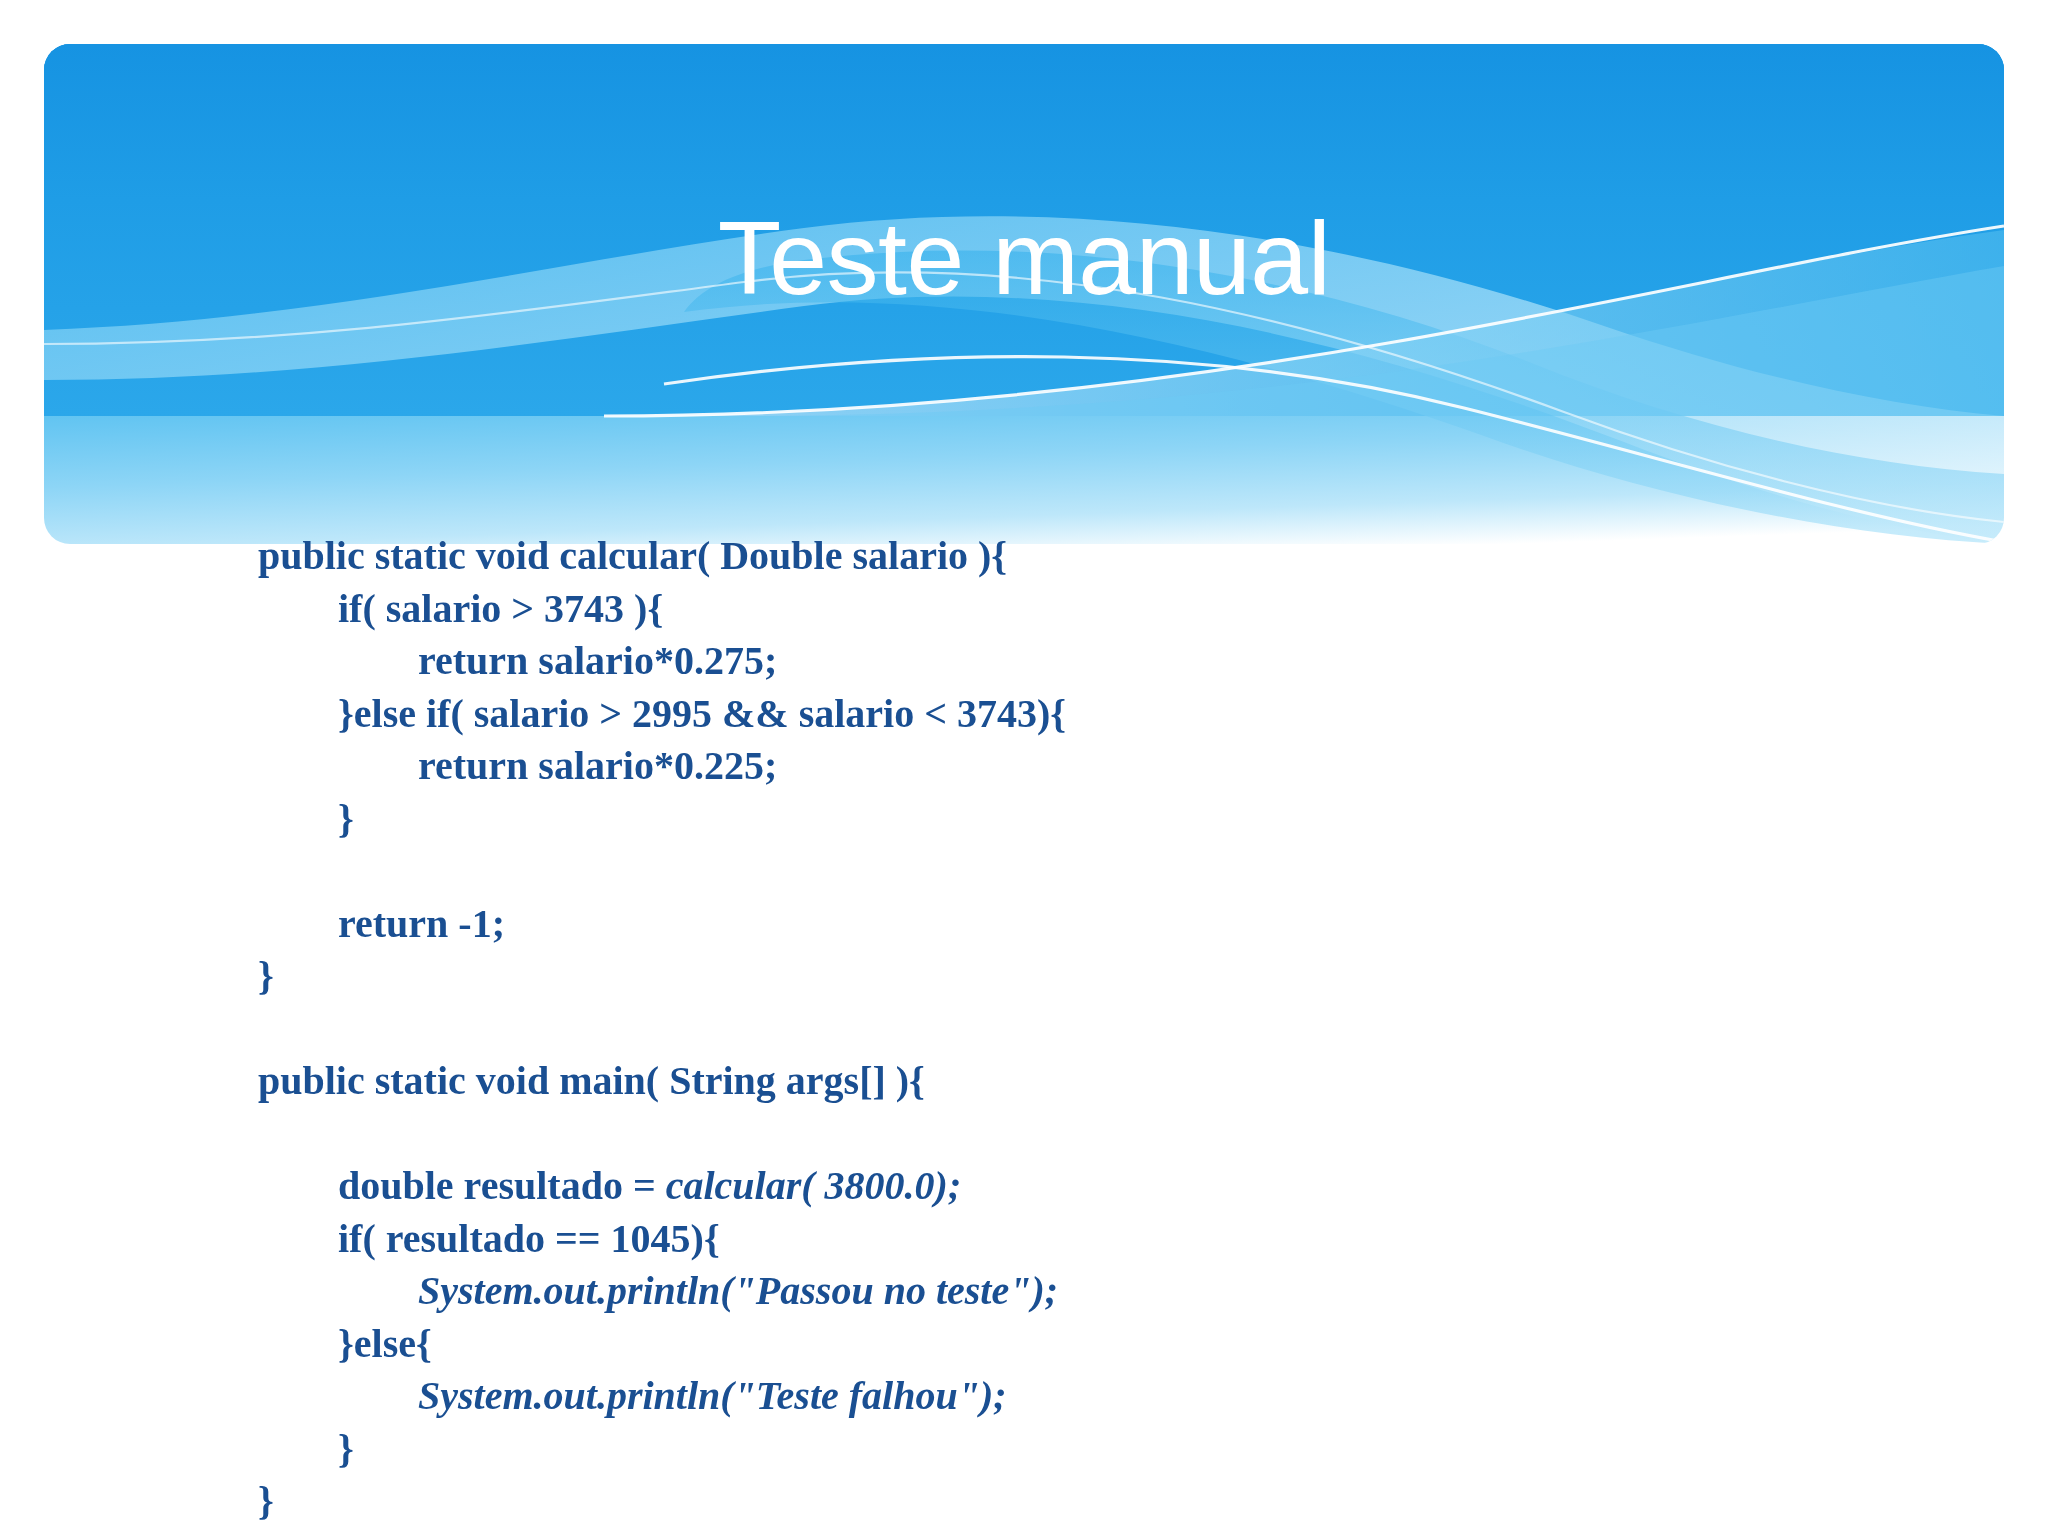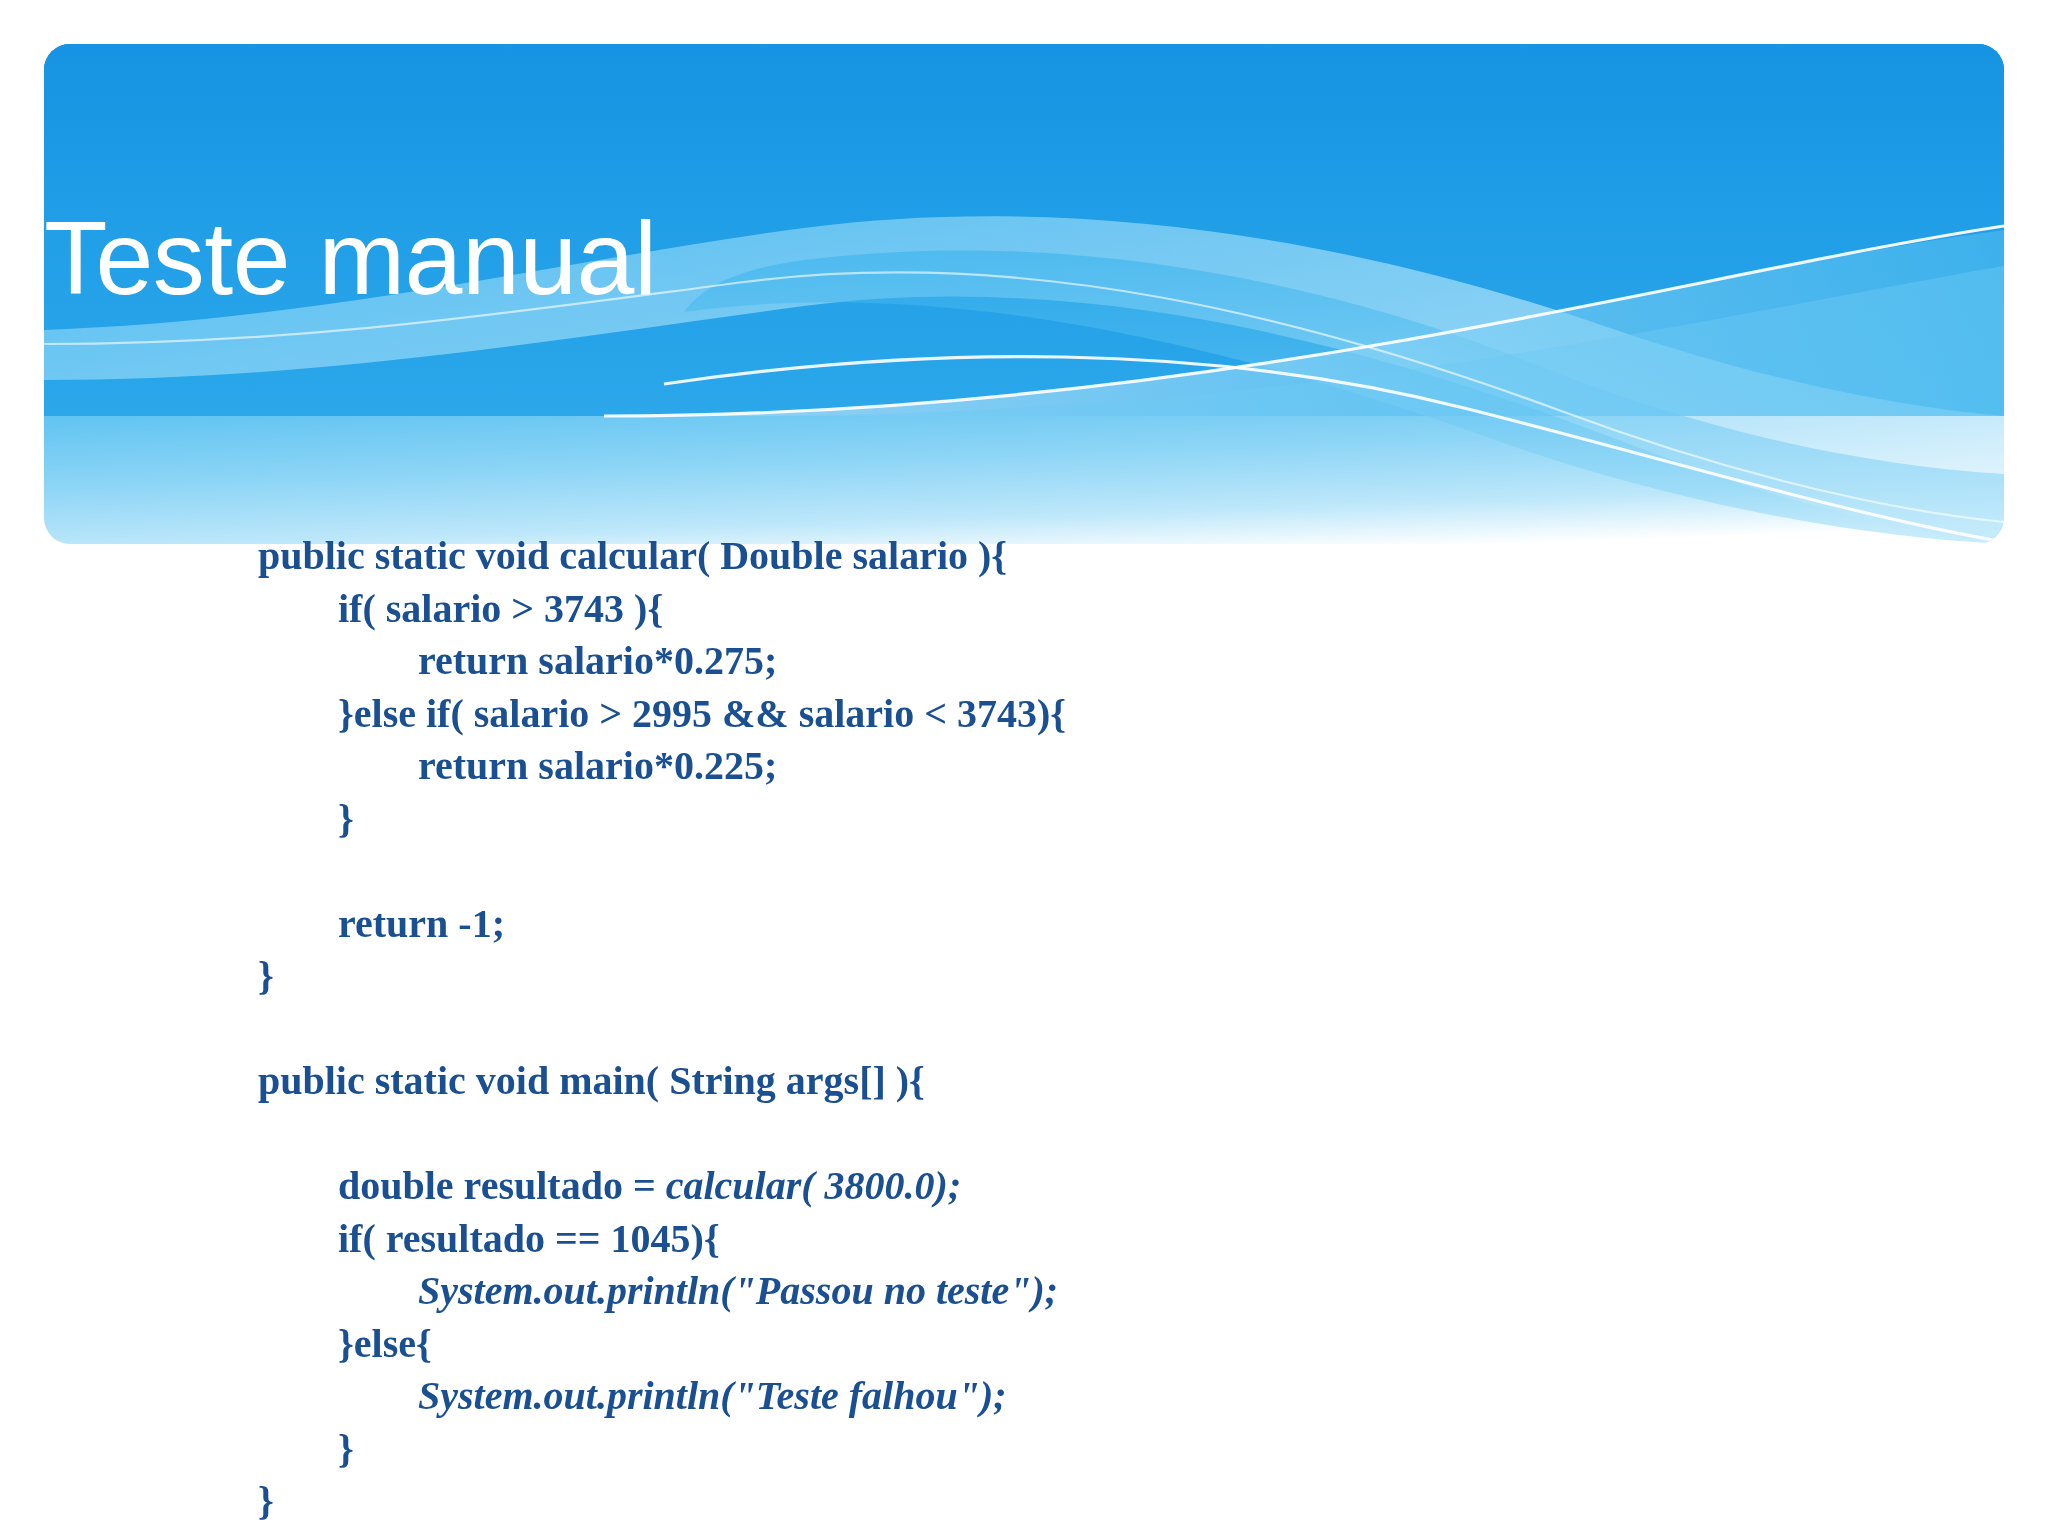--- a/index.html
+++ b/index.html
@@ -47,20 +47,21 @@
     top: 0;
     width: 1960px;
     height: 500px;
   }
 
   #title-wrap {
     position: absolute;
     left: 44px;
     top: 130px;
     width: 1960px;
+    text-align: center;
     pointer-events: none;
   }
   #slide-title {
     display: inline-block;
     color: #ffffff;
     font-size: 104px;
     font-weight: 400;
     letter-spacing: -0.5px;
     line-height: 1.12;
     font-family: "Liberation Sans", sans-serif;

